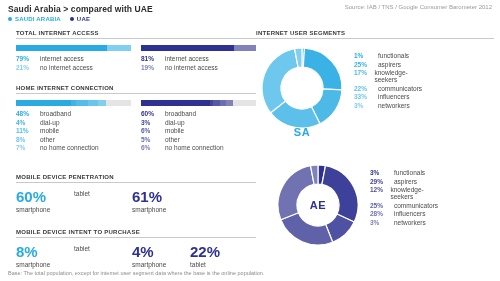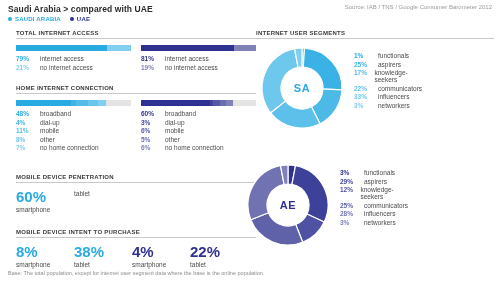--- a/index.html
+++ b/index.html
@@ -199,32 +199,35 @@
   <div class="block col-left" style="top:174px;width:240px;">
     <div class="sect-head">MOBILE DEVICE PENETRATION</div>
     <div class="stats" id="mdp-stats">
         <div class="stat">
           <div class="big" style="color: rgb(41, 171, 226);">60%</div>
           <div class="cap">smartphone</div>
         </div>
         <div class="stat">
           <div class="cap">tablet</div>
         </div>
+        <div class="stat">
+          <div class="big" style="color: rgb(46, 49, 146);">61%</div>
+          <div class="cap">smartphone</div>
+        </div>
       </div>
   </div>
 
   <div class="block col-left" style="top:229px;width:240px;">
     <div class="sect-head">MOBILE DEVICE INTENT TO PURCHASE</div>
     <div class="stats" id="mdi-stats">
         <div class="stat">
           <div class="big" style="color: rgb(41, 171, 226);">8%</div>
           <div class="cap">smartphone</div>
         </div>
         <div class="stat">
-          <div class="big" style="color: rgb(41, 171, 226);">38%</div>
           <div class="cap">tablet</div>
         </div>
         <div class="stat">
           <div class="big" style="color: rgb(46, 49, 146);">4%</div>
           <div class="cap">smartphone</div>
         </div>
         <div class="stat">
           <div class="big" style="color: rgb(46, 49, 146);">22%</div>
           <div class="cap">tablet</div>
         </div>
@@ -238,21 +241,21 @@
   <div class="donut-block" style="left:258px;top:44px;">
     <div class="donut-wrap">
       <svg id="donut-sa" width="88" height="88" viewBox="0 0 88 88">
           <path d="M 44 4 A 40 40 0 0 1 46.48678549725923 4.077376114656225 L 45.3055623860611 23.04062246019452 A 21 21 0 0 0 44 23 Z" fill="#29abe2" stroke="#ffffff" stroke-width="1.2"></path>
           <path d="M 46.48678549725923 4.077376114656225 A 40 40 0 0 1 83.95646979370443 45.8656156154967 L 64.97714664169483 44.97944819813577 A 21 21 0 0 0 45.3055623860611 23.04062246019452 Z" fill="#3ab2e5" stroke="#ffffff" stroke-width="1.2"></path>
           <path d="M 83.95646979370443 45.8656156154967 A 40 40 0 0 1 61.99313504030543 79.72460064747166 L 53.446395896160354 62.75541533992262 A 21 21 0 0 0 64.97714664169483 44.97944819813577 Z" fill="#4cb9e7" stroke="#ffffff" stroke-width="1.2"></path>
           <path d="M 61.99313504030543 79.72460064747166 A 40 40 0 0 1 12.61622939014536 68.800381898431 L 27.523520429826313 57.020200496676274 A 21 21 0 0 0 53.446395896160354 62.75541533992262 Z" fill="#5dc0ea" stroke="#ffffff" stroke-width="1.2"></path>
           <path d="M 12.61622939014536 68.800381898431 A 40 40 0 0 1 36.5780898468203 4.694590071109445 L 40.103497169580656 23.36465978733246 A 21 21 0 0 0 27.523520429826313 57.020200496676274 Z" fill="#6ec7ed" stroke="#ffffff" stroke-width="1.2"></path>
           <path d="M 36.5780898468203 4.694590071109445 A 40 40 0 0 1 43.99999999999999 4 L 43.99999999999999 23 A 21 21 0 0 0 40.103497169580656 23.36465978733246 Z" fill="#80cef0" stroke="#ffffff" stroke-width="1.2"></path>
         </svg>
-      <div class="donut-center" id="center-sa" style="color: rgb(41, 171, 226);">SA</div>
+      <div class="donut-center" id="center-sa" style="color: rgb(41, 171, 226); margin-top: 44px;">SA</div>
     </div>
     <div class="dlegend" id="dleg-sa">
         <div class="dl-item">
           <span class="dl-pct" style="color: rgb(41, 171, 226);">1%</span>
           <span class="dl-lbl">functionals</span>
         </div>
         <div class="dl-item">
           <span class="dl-pct" style="color: rgb(58, 178, 229);">25%</span>
           <span class="dl-lbl">aspirers</span>
         </div>
@@ -268,21 +271,21 @@
           <span class="dl-pct" style="color: rgb(110, 199, 237);">33%</span>
           <span class="dl-lbl">influencers</span>
         </div>
         <div class="dl-item">
           <span class="dl-pct" style="color: rgb(128, 206, 240);">3%</span>
           <span class="dl-lbl">networkers</span>
         </div>
       </div>
   </div>
 
-  <div class="donut-block" style="left:244px;top:161px;">
+  <div class="donut-block" style="left:274px;top:161px;">
     <div class="donut-wrap">
       <svg id="donut-ae" width="88" height="88" viewBox="0 0 88 88">
           <path d="M 44 4 A 40 40 0 0 1 51.49525258342898 4.708509970852454 L 47.93500760630022 23.371967734697538 A 21 21 0 0 0 44 23 Z" fill="#2e3192" stroke="#ffffff" stroke-width="1.2"></path>
           <path d="M 51.49525258342898 4.708509970852454 A 40 40 0 0 1 80.19308209864079 61.0311716626029 L 63.00136810178641 52.94136512286652 A 21 21 0 0 0 47.93500760630022 23.371967734697538 Z" fill="#3e419a" stroke="#ffffff" stroke-width="1.2"></path>
           <path d="M 80.19308209864079 61.0311716626029 A 40 40 0 0 1 58.724982107387135 81.19105943553005 L 51.730615606378244 63.52530620365327 A 21 21 0 0 0 63.00136810178641 52.94136512286652 Z" fill="#4f51a2" stroke="#ffffff" stroke-width="1.2"></path>
           <path d="M 58.724982107387135 81.19105943553005 A 40 40 0 0 1 6.808940564469957 58.72498210738714 L 24.474693796346727 51.73061560637825 A 21 21 0 0 0 51.730615606378244 63.52530620365327 Z" fill="#5f61a9" stroke="#ffffff" stroke-width="1.2"></path>
           <path d="M 6.808940564469957 58.72498210738714 A 40 40 0 0 1 36.50474741657098 4.708509970852461 L 40.06499239369977 23.37196773469754 A 21 21 0 0 0 24.474693796346727 51.73061560637825 Z" fill="#7072b1" stroke="#ffffff" stroke-width="1.2"></path>
           <path d="M 36.50474741657098 4.708509970852461 A 40 40 0 0 1 43.99999999999999 4 L 43.99999999999999 23 A 21 21 0 0 0 40.06499239369977 23.37196773469754 Z" fill="#8082b9" stroke="#ffffff" stroke-width="1.2"></path>
         </svg>
       <div class="donut-center" id="center-ae" style="color: rgb(46, 49, 146);">AE</div>

